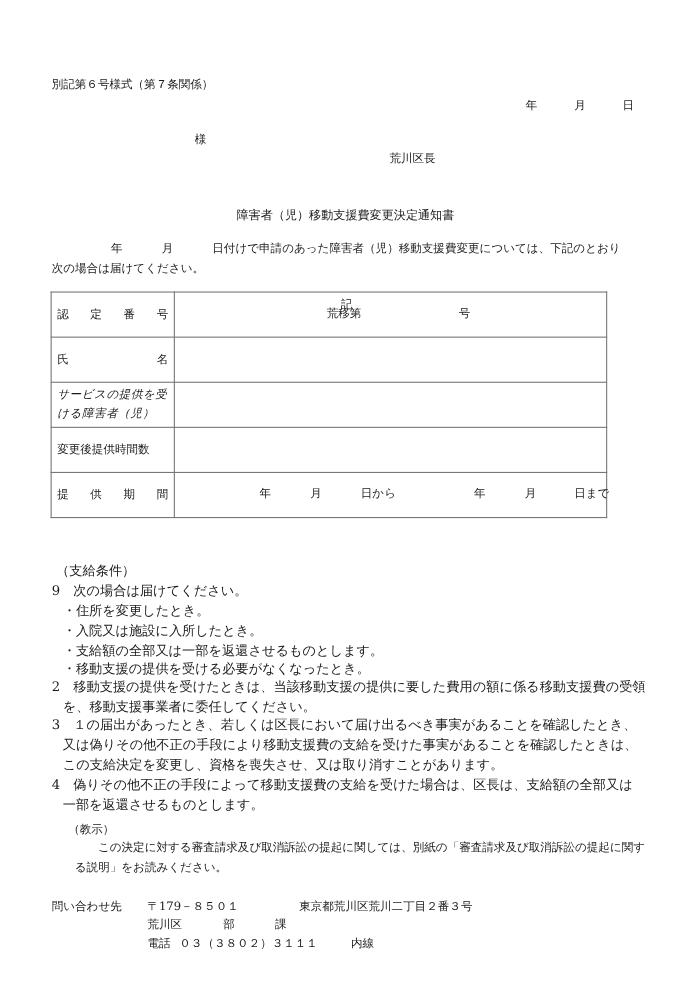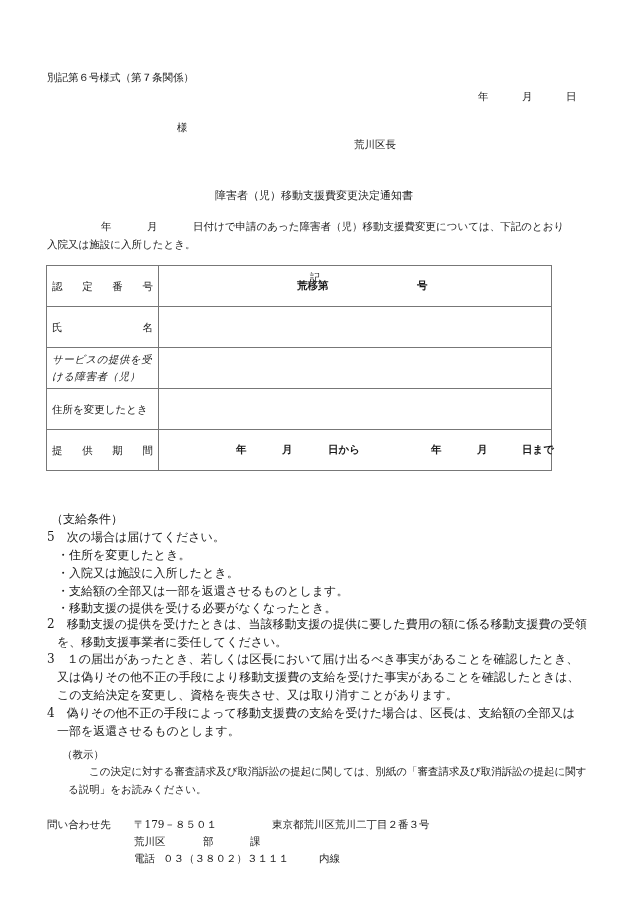--- a/index.html
+++ b/index.html
@@ -22,21 +22,21 @@
 
   table.main {
     position: absolute; left: 46px; top: 265px; width: 506px;
     border-collapse: collapse; table-layout: fixed;
   }
   table.main td { border: 1px solid #777; height: 40px; padding: 0; font-size: 10.5px; }
   table.main td.label { width: 101px; padding: 0 5px; }
   .spread { display: flex; justify-content: space-between; }
   .label-small { font-size: 9px; line-height: 17px; letter-spacing: 0.5px; font-style: italic; }
   .cell-rel { position: relative; height: 40px; }
-  .cell-rel span { position: absolute; top: 14px; white-space: nowrap; font-weight: bold; }
+  .cell-rel span { position: absolute; top: 14px; white-space: nowrap; }
 
   .cond { left: 47px; font-size: 12px; }
   .cond-wrap { white-space: normal; width: 530px; line-height: 18px; }
   .notice-text { white-space: normal; width: 520px; line-height: 18px; }
   .contact { left: 47px; font-size: 10.5px; }
 </style>
 </head>
 <body>
 
 <div class="abs form-id">別記第６号様式（第７条関係）</div>
@@ -50,21 +50,21 @@
 <div class="abs addressee">様</div>
 <div class="abs issuer">荒川区長</div>
 
 <div class="abs doc-title">障害者（児）移動支援費変更決定通知書</div>
 
 <div class="abs intro1">
   <span style="left:54px">年</span>
   <span style="left:100px">月</span>
   <span style="left:146px">日付けで申請のあった障害者（児）移動支援費変更については、下記のとおり</span>
 </div>
-<div class="abs intro2">入院又は施設に入所したとき。</div>
+<div class="abs intro2">次の場合は届けてください。</div>
 
 <div class="abs ki">記</div>
 
 <table class="main">
   <tbody>
       <tr>
     <td class="label">
       <div class="spread">
         <span>認</span>
         <span>定</span>
@@ -89,21 +89,21 @@
     <td></td>
   </tr>
   <tr>
     <td class="label label-small">
       <div>サービスの提供を受</div>
       <div>ける障害者（児）</div>
     </td>
     <td></td>
   </tr>
   <tr>
-    <td class="label">住所を変更したとき</td>
+    <td class="label">変更後提供時間数</td>
     <td></td>
   </tr>
   <tr>
     <td class="label">
       <div class="spread">
         <span>提</span>
         <span>供</span>
         <span>期</span>
         <span>間</span>
       </div>
@@ -116,21 +116,21 @@
         <span style="left:272px">年</span>
         <span style="left:318px">月</span>
         <span style="left:363px">日まで</span>
       </div>
     </td>
   </tr>
 </tbody>
   </table>
 
 <div class="abs cond" style="top:491px;left:51px">（支給条件）</div>
-<div class="abs cond" style="top:509px">5　次の場合は届けてください。</div>
+<div class="abs cond" style="top:509px">9　次の場合は届けてください。</div>
 <div class="abs cond" style="top:527px;left:57px">・住所を変更したとき。</div>
 <div class="abs cond" style="top:545px;left:57px">・入院又は施設に入所したとき。</div>
 <div class="abs cond" style="top:563px;left:57px">・支給額の全部又は一部を返還させるものとします。</div>
 <div class="abs cond" style="top:580px;left:57px">・移動支援の提供を受ける必要がなくなったとき。</div>
 <div class="abs cond cond-wrap" style="top: 593px; text-indent: -10px; padding-left: 10px; margin-left: 0px;">2　移動支援の提供を受けたときは、当該移動支援の提供に要した費用の額に係る移動支援費の受領を、移動支援事業者に委任してください。</div>
 <div class="abs cond cond-wrap" style="top: 628px; padding-left: 10px; text-indent: -10px; margin-left: 0px;">3　１の届出があったとき、若しくは区長において届け出るべき事実があることを確認したとき、又は偽りその他不正の手段により移動支援費の支給を受けた事実があることを確認したときは、この支給決定を変更し、資格を喪失させ、又は取り消すことがあります。</div>
 <div class="abs cond cond-wrap" style="top: 682px; padding-left: 10px; text-indent: -10px; margin-left: 0px;">4　偽りその他不正の手段によって移動支援費の支給を受けた場合は、区長は、支給額の全部又は一部を返還させるものとします。</div>
 
 <div class="abs" style="top:727px;left:62px">（教示）</div>
 <div class="abs notice-text" style="top:740px;left:68px;text-indent:21px">この決定に対する審査請求及び取消訴訟の提起に関しては、別紙の「審査請求及び取消訴訟の提起に関する説明」をお読みください。</div>

